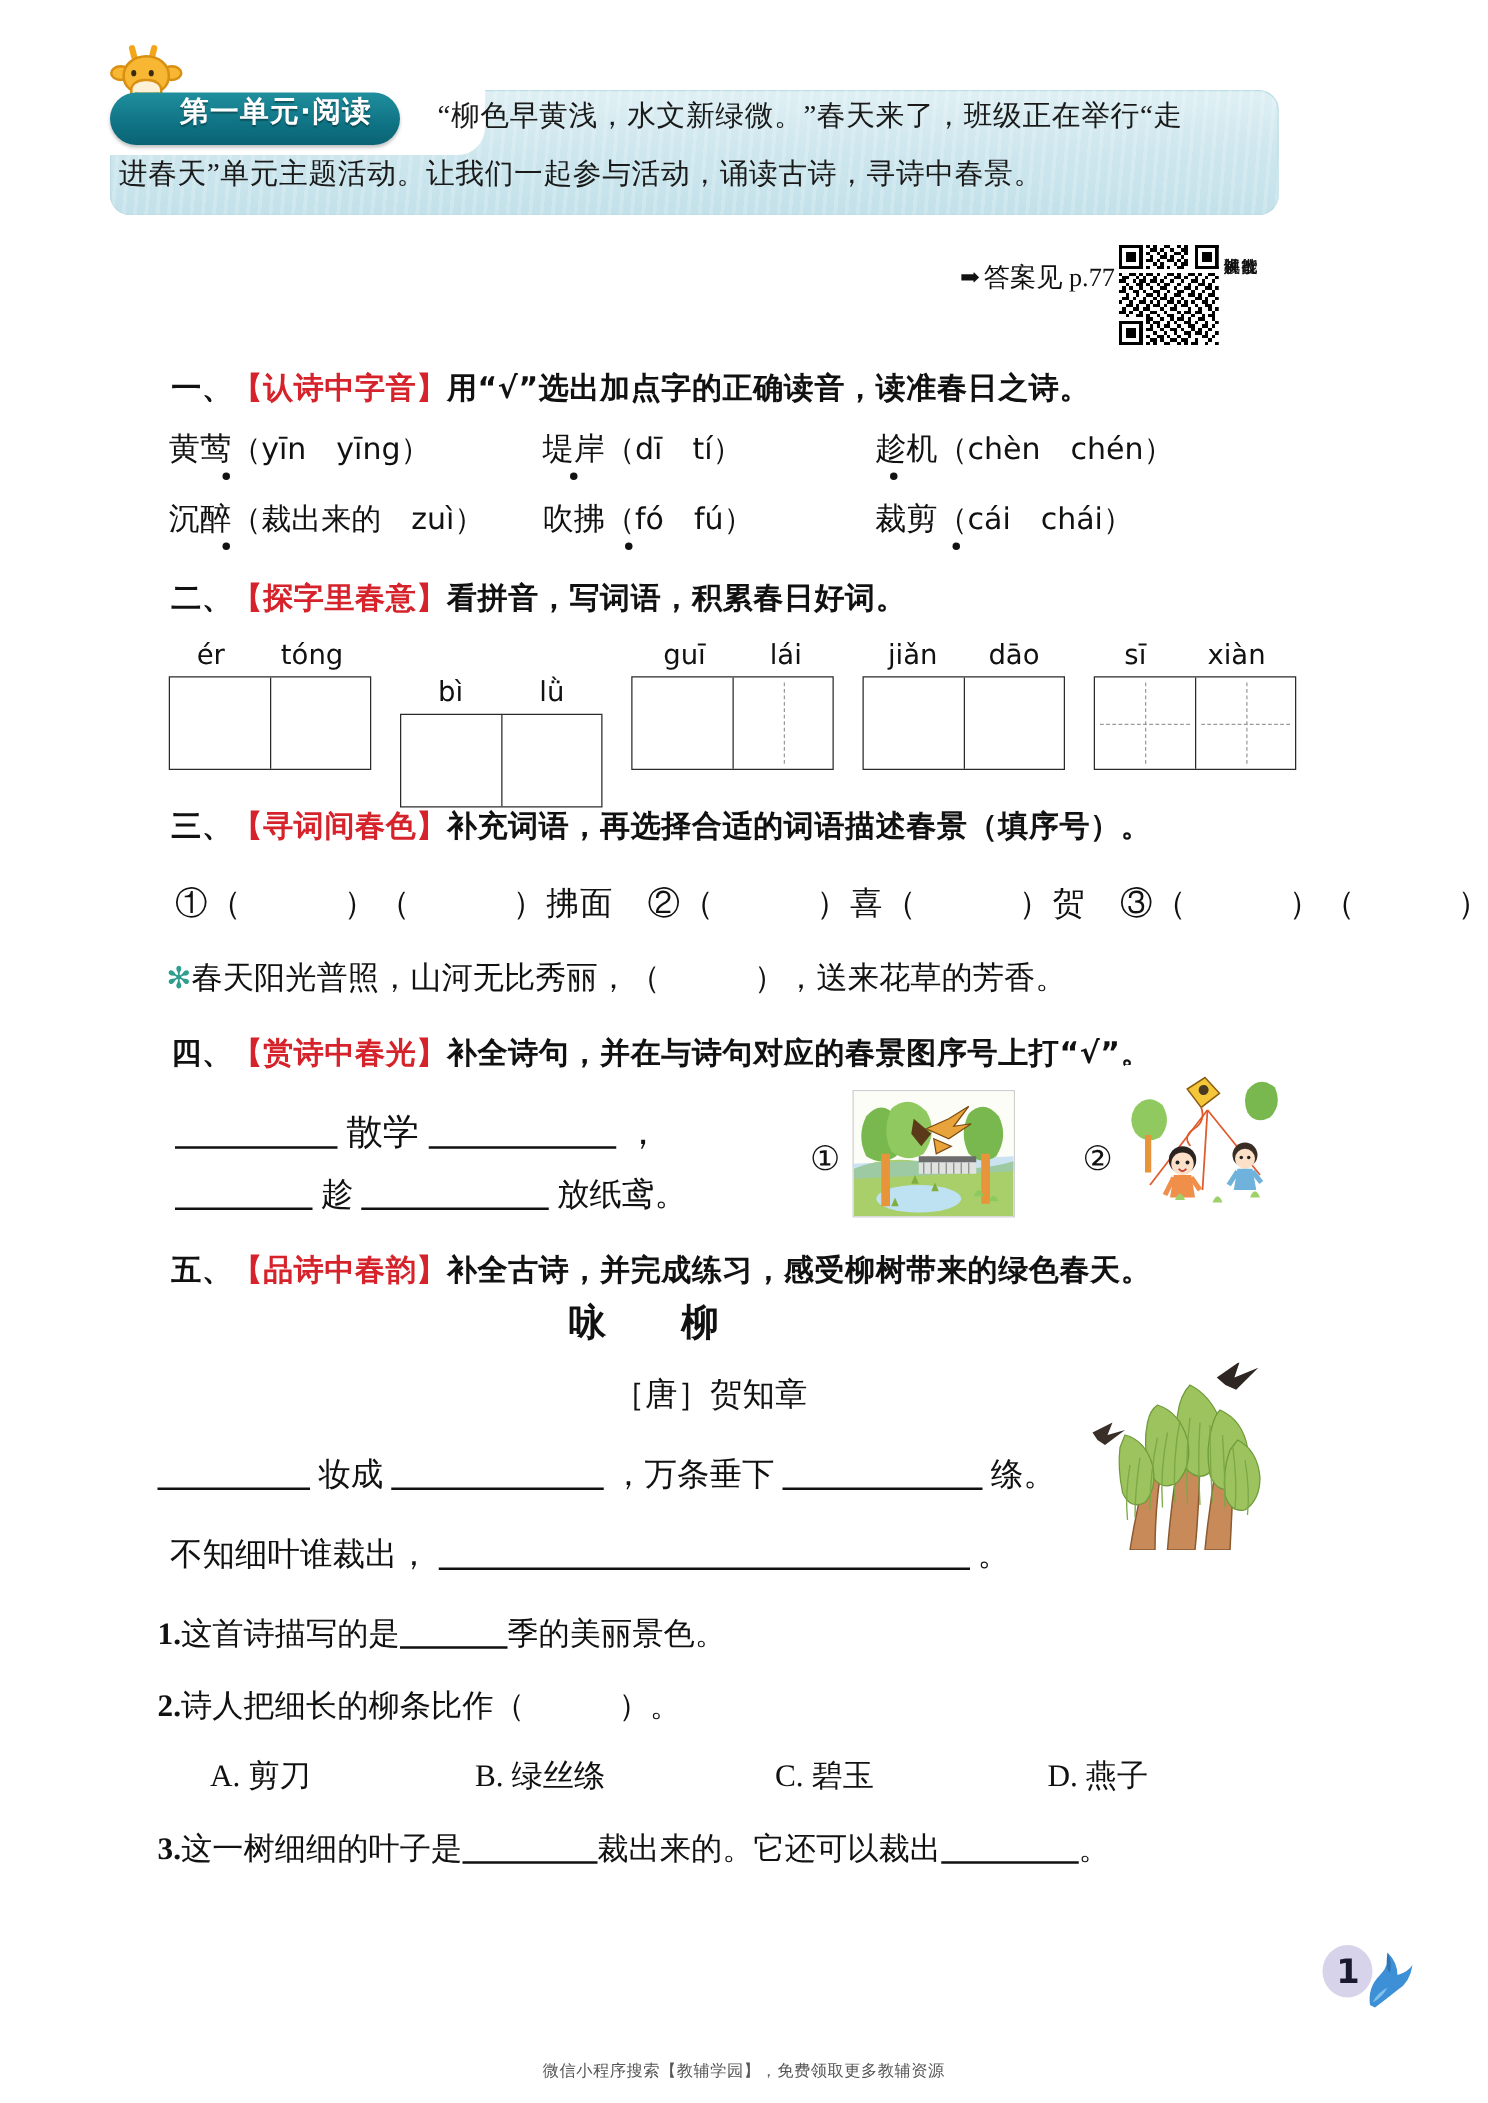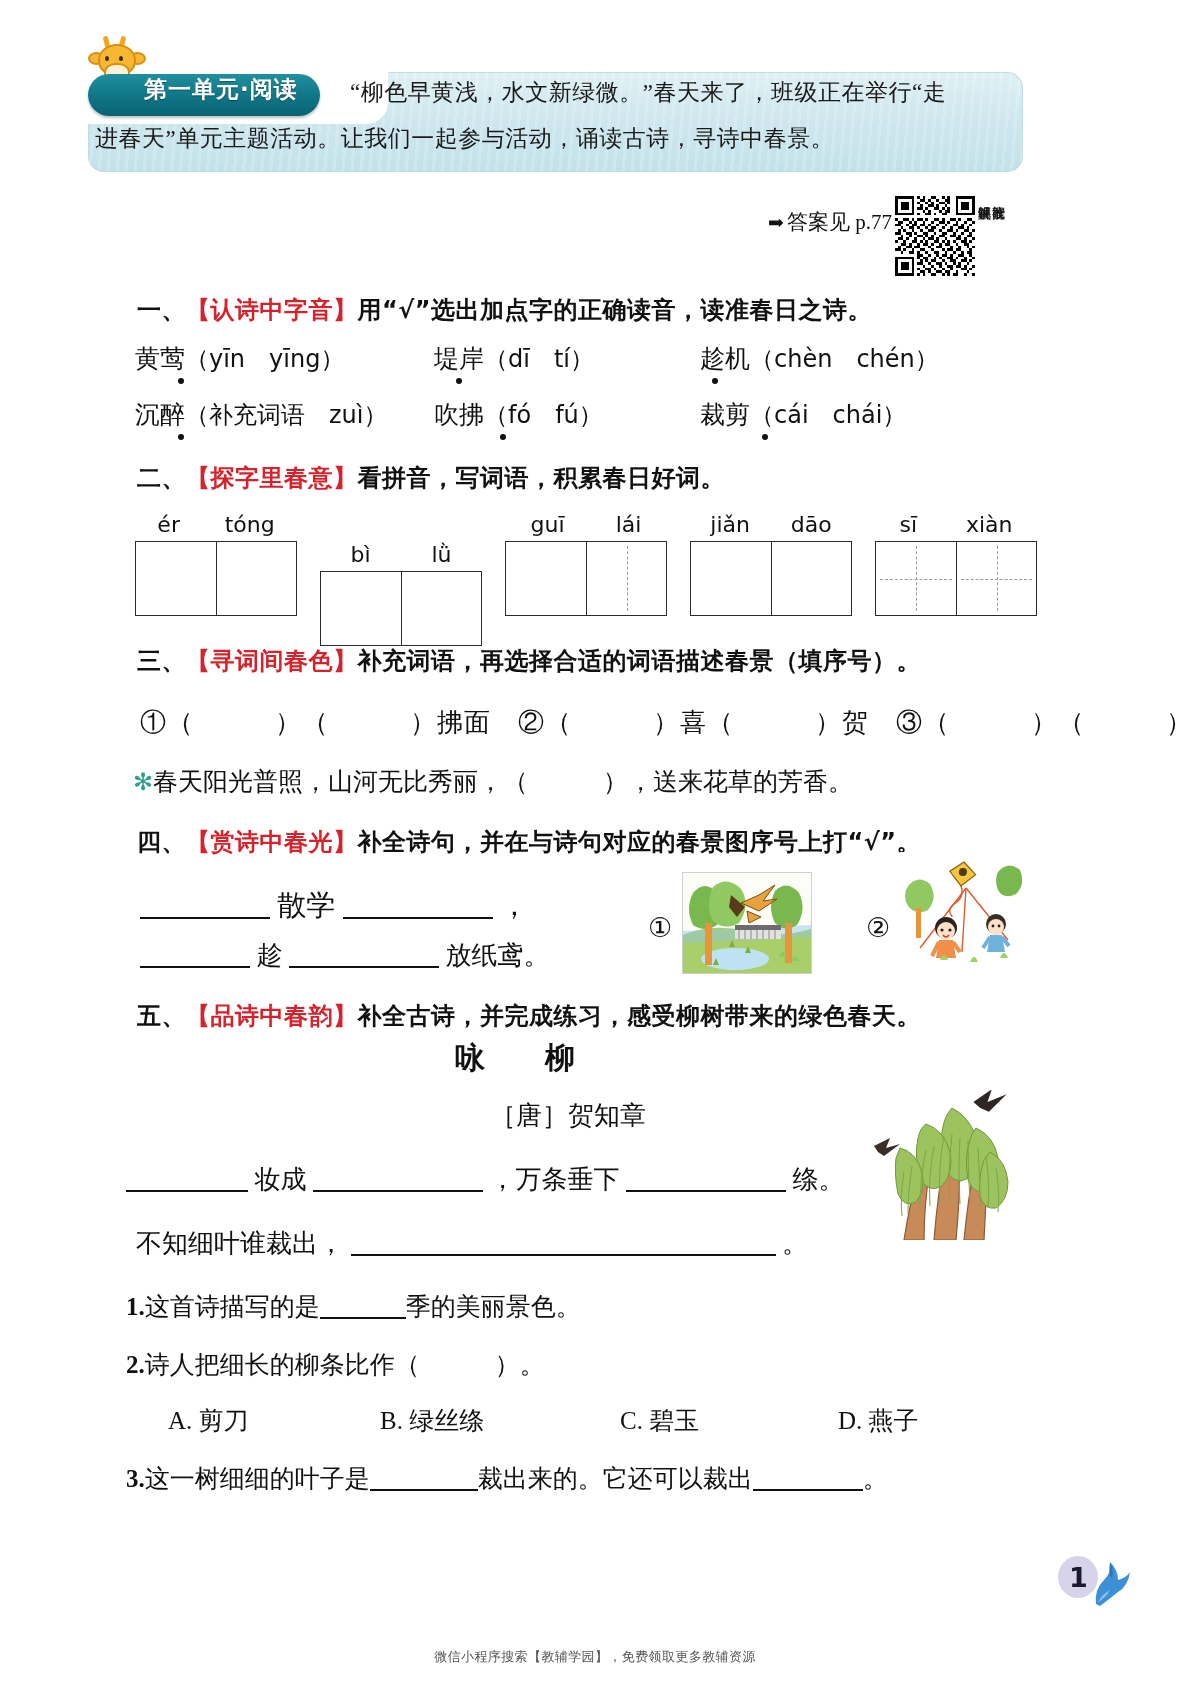--- a/index.html
+++ b/index.html
@@ -637,21 +637,21 @@
   <span>堤岸</span><span class="py">（dī　tí）</span>
 </div>
 <div class="dot-under" style="left:456px;top:378px;"></div>
 
 <div class="t" style="left:700px;top:342px;">
   <span>趁机</span><span class="py">（chèn　chén）</span>
 </div>
 <div class="dot-under" style="left:712px;top:378px;"></div>
 
 <div class="t" style="left:135px;top:398px;">
-  <span>沉醉</span><span class="py">（补充词语　zuì）</span>
+  <span>沉醉</span><span class="py">（裁出来的　zuì）</span>
 </div>
 <div class="dot-under" style="left:178px;top:434px;"></div>
 
 <div class="t" style="left:434px;top:398px;">
   <span>吹拂</span><span class="py">（fó　fú）</span>
 </div>
 <div class="dot-under" style="left:500px;top:434px;"></div>
 
 <div class="t" style="left:700px;top:398px;">
   <span>裁剪</span><span class="py">（cái　chái）</span>

